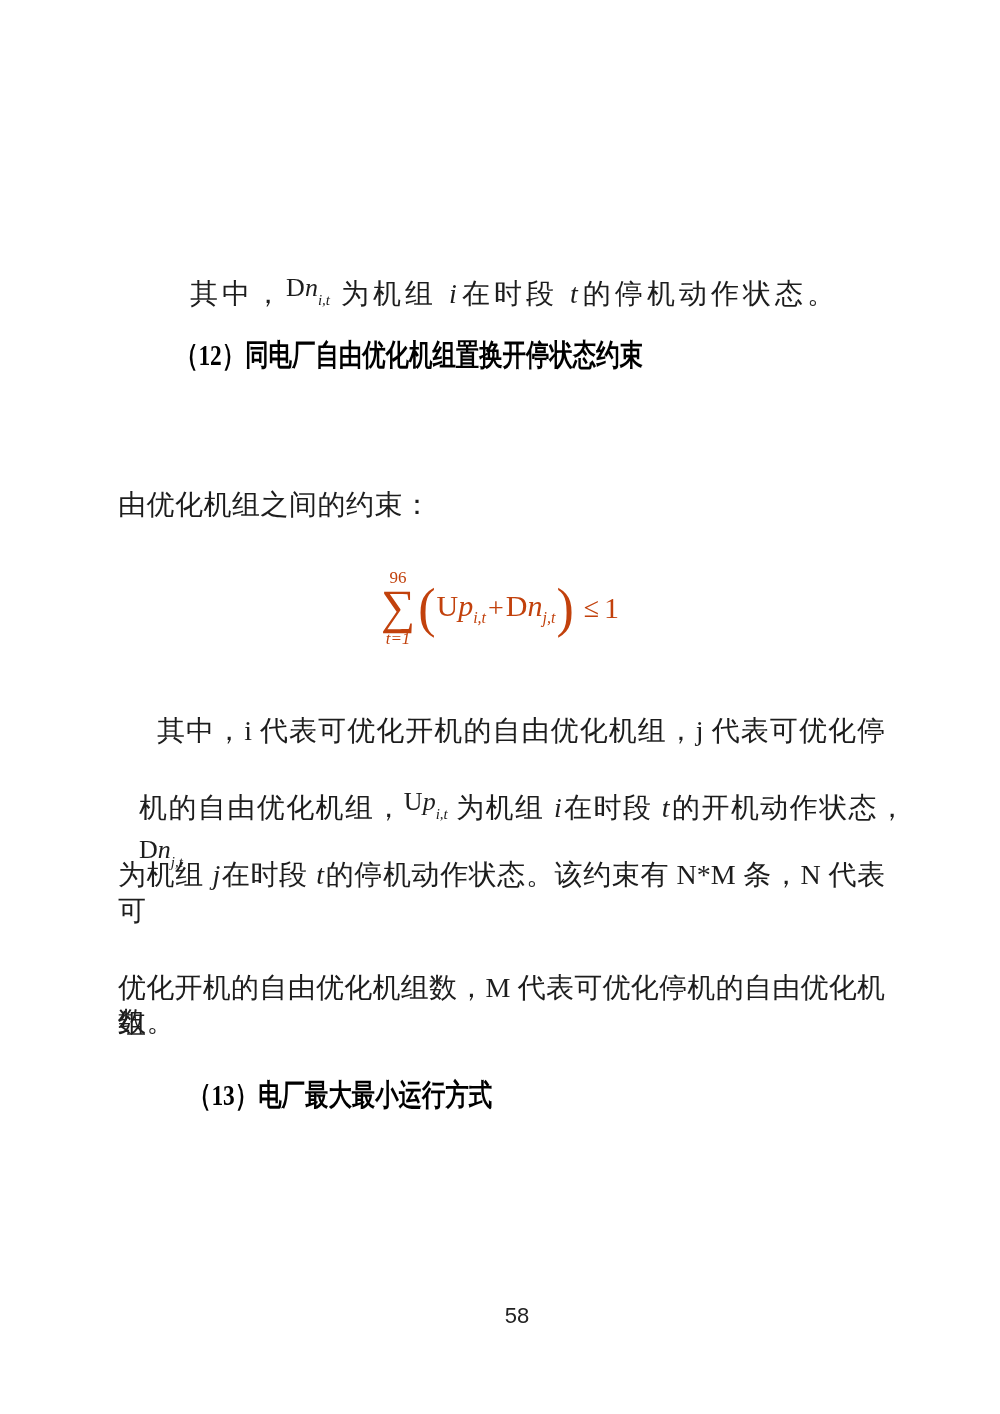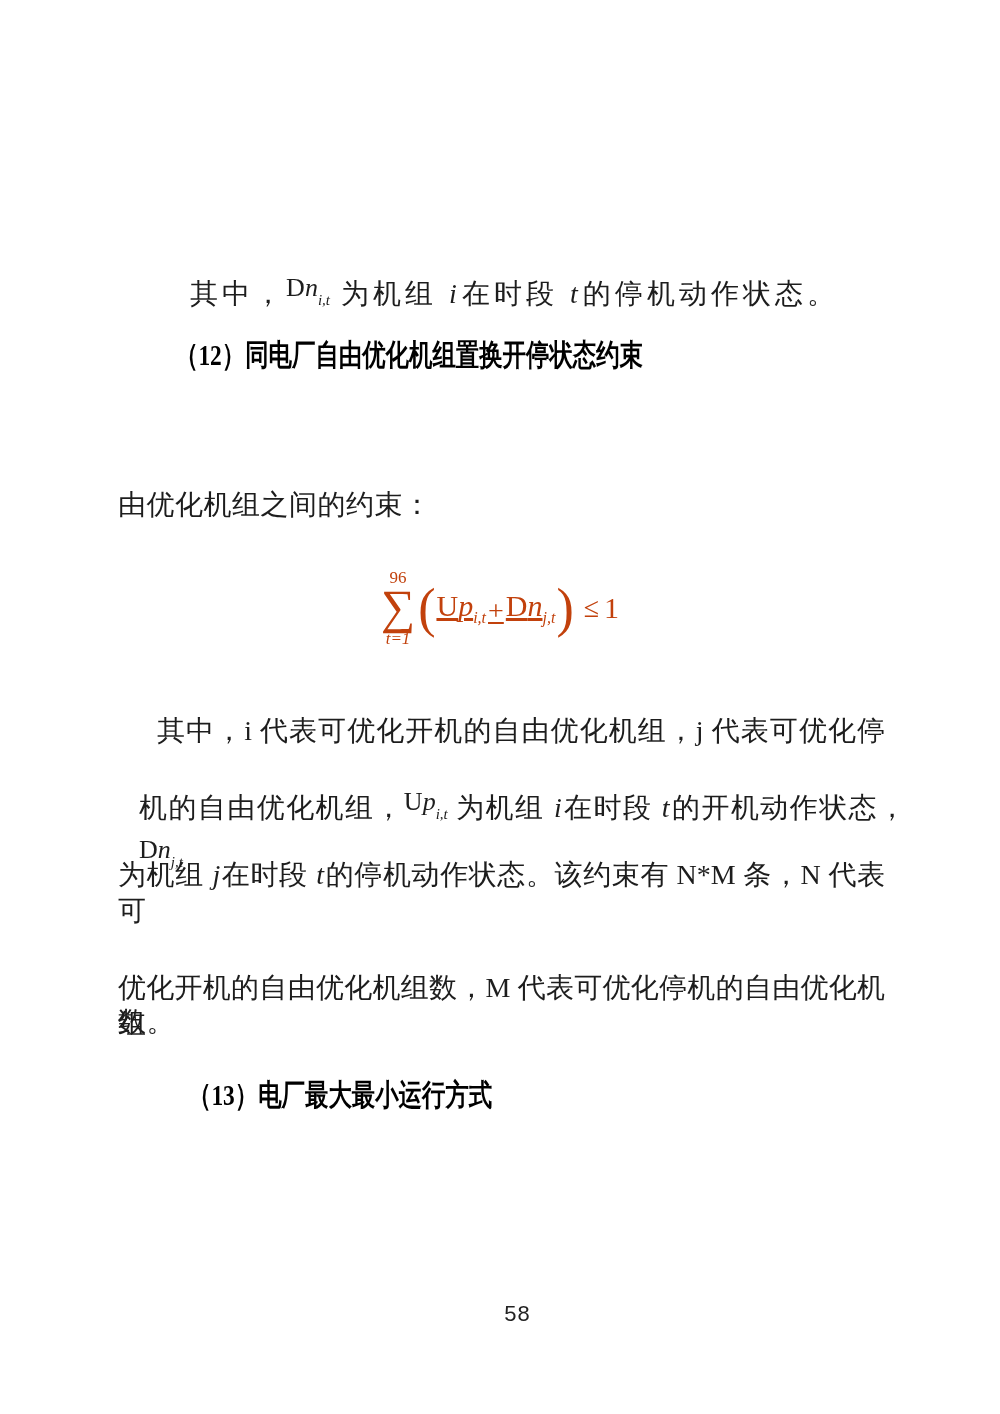--- a/index.html
+++ b/index.html
@@ -42,31 +42,31 @@
   
   .formula{
     position:absolute;top:560px;left:0;width:1000px;height:96px;
     display:flex;justify-content:center;align-items:center;color:#c2410c;
   }
   .sumblock{display:flex;flex-direction:column;align-items:center;line-height:1;margin-right:2px;}
   .sumupper{font-size:17px;margin-bottom:-1px;}
   .sigma{font-size:48px;line-height:0.92;}
   .sumlower{font-size:17px;font-style:italic;margin-top:1px;}
   .bigparen{font-size:52px;font-weight:400;line-height:1;transform:scaleY(1.05);margin:0 1px;}
-  .fbody{font-size:30px;display:inline-flex;align-items:flex-end;text-decoration:underline;}
+  .fbody{font-size:30px;display:inline-flex;align-items:center;}
   .fterm .rm{font-style:normal;}
   .fterm .it{font-style:italic;}
   .fsub{font-size:16px;font-style:italic;vertical-align:-7px;}
   .fplus{font-size:28px;margin:0 2px;}
   .frel{font-size:28px;margin:0 5px 0 9px;}
   .frhs{font-size:30px;}
   .pagenum{
     position:absolute;top:1303px;left:0;width:1000px;text-align:center;
     padding-left:34px;box-sizing:border-box;font-size:22px;color:#222222;
-    font-family:Liberation Mono, monospace;
+    font-family:Liberation Sans, sans-serif;
   }
 </style>
 </head>
 <body>
 
 <div class="page">
 
   <div class="line l1 fill"><span class="cn">其中，</span><span class="ms"><span class="rm">D</span><span class="it">n</span><span class="msub">i,t</span></span><span class="cn"> 为机组 </span><span class="var">i</span><span class="cn">在时段 </span><span class="var">t</span><span class="cn">的停机动作状态。</span></div>
 
   <div class="line l2 heading">（12）同电厂自由优化机组置换开停状态约束</div>

